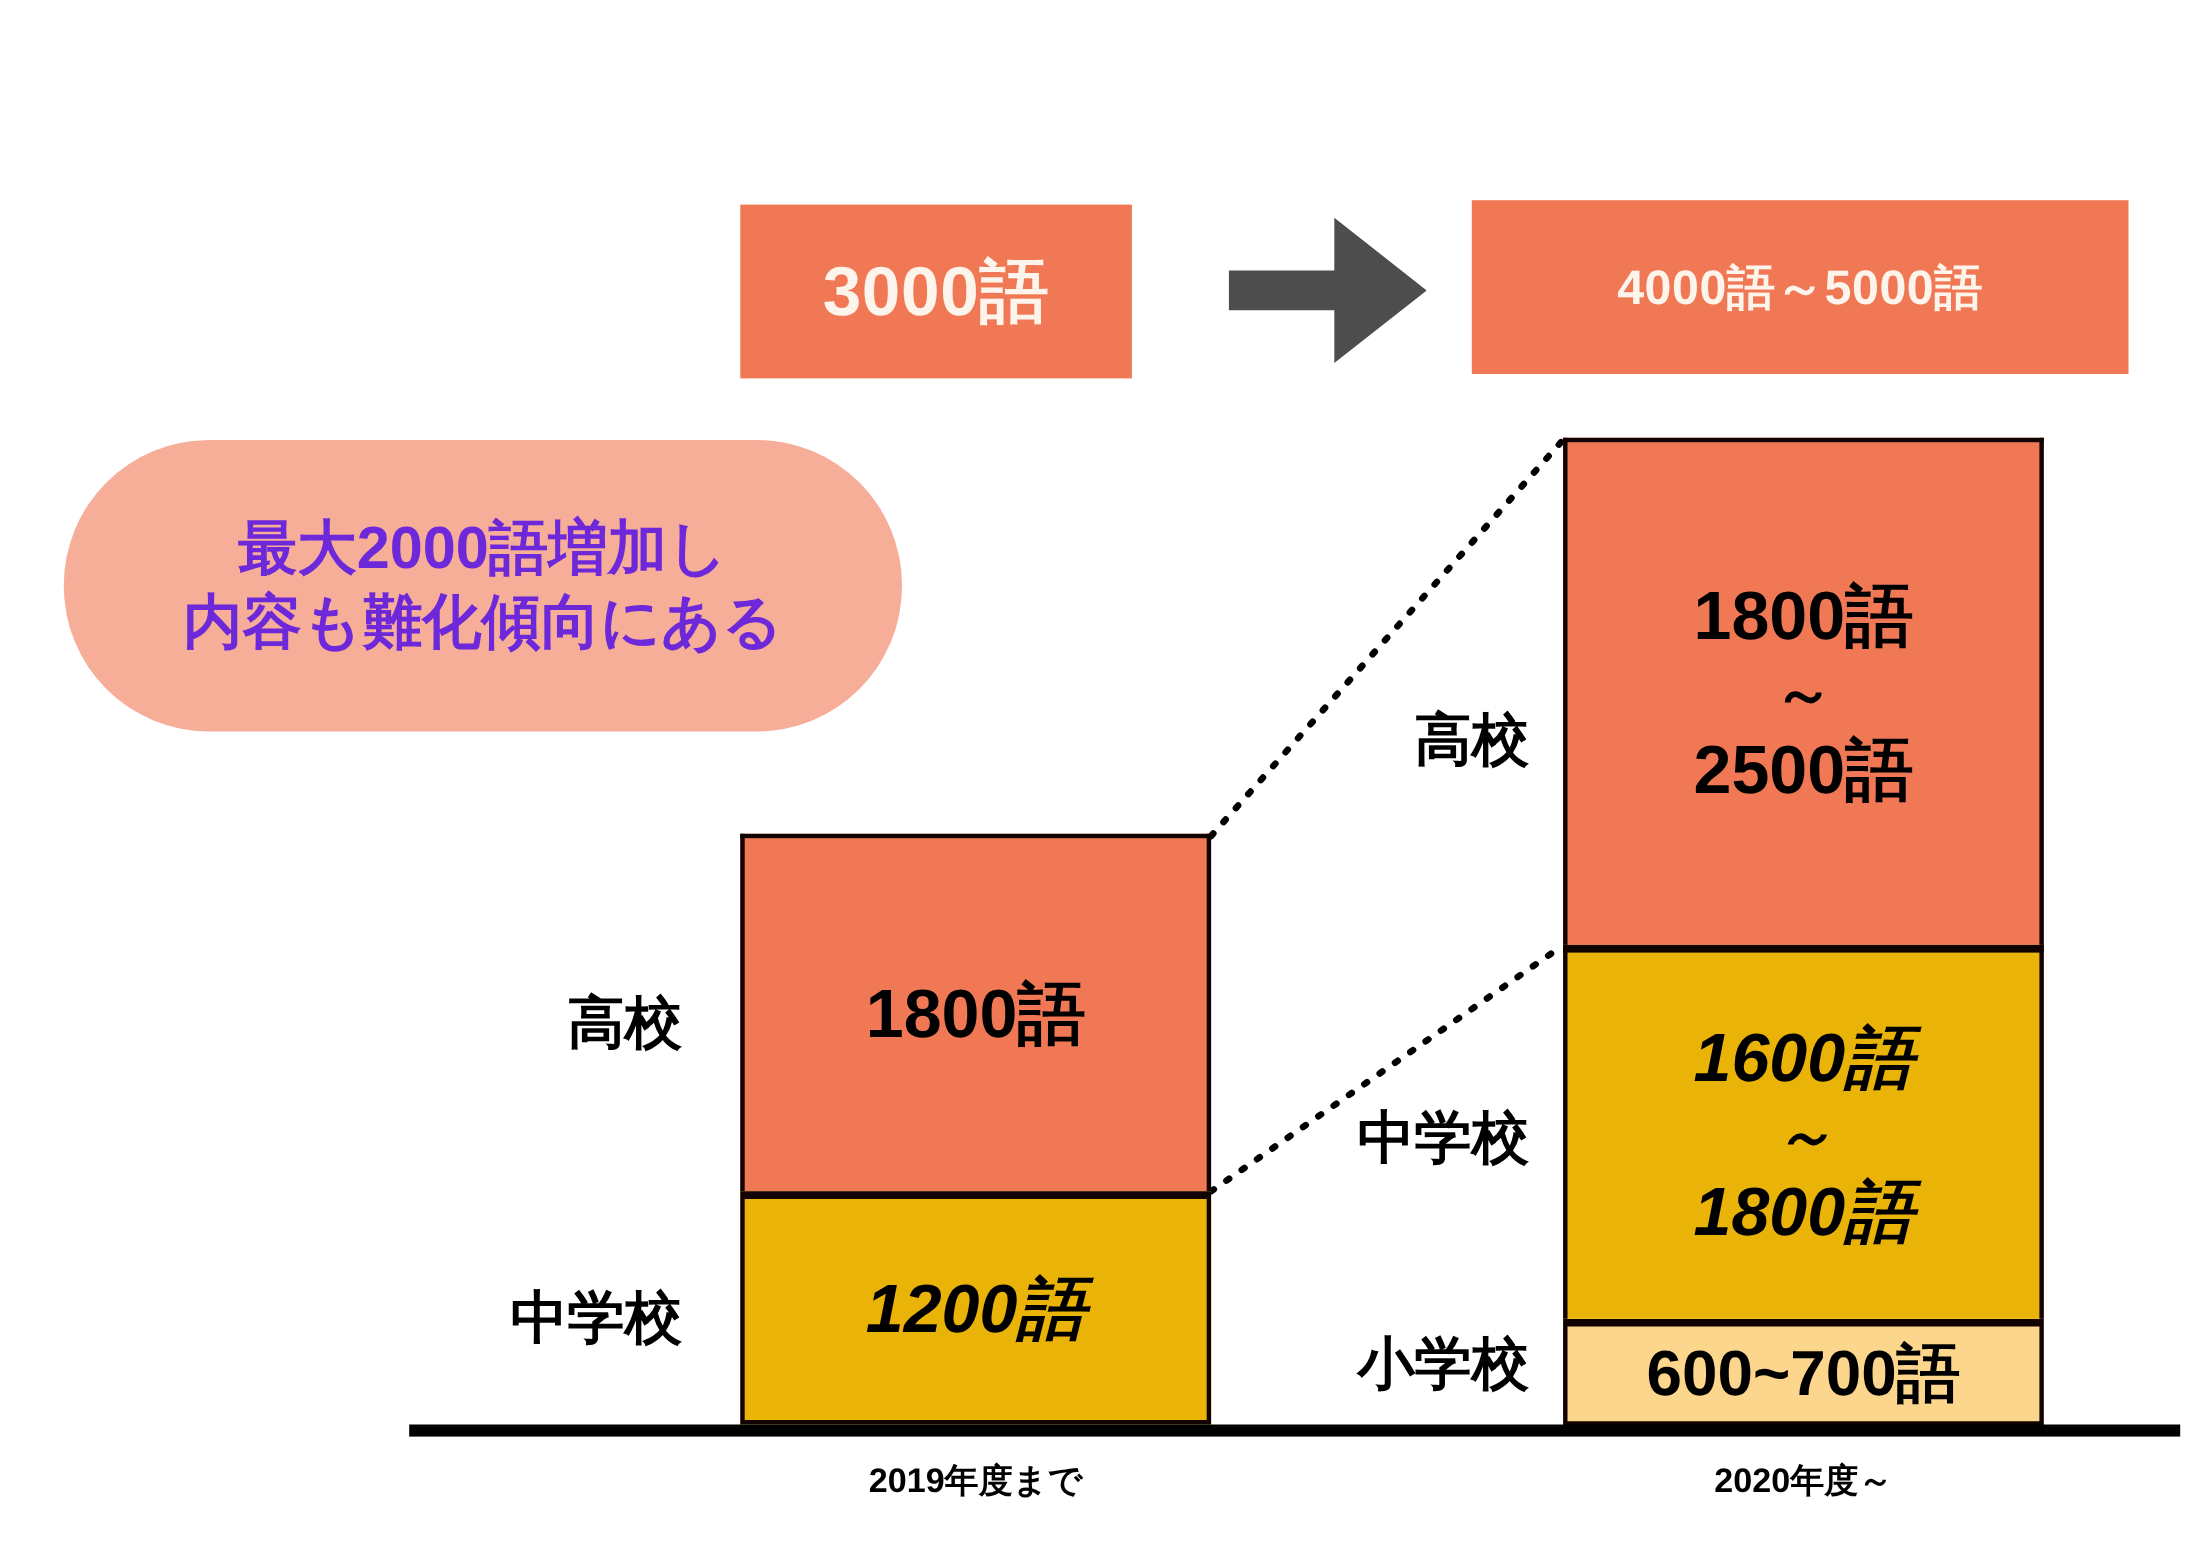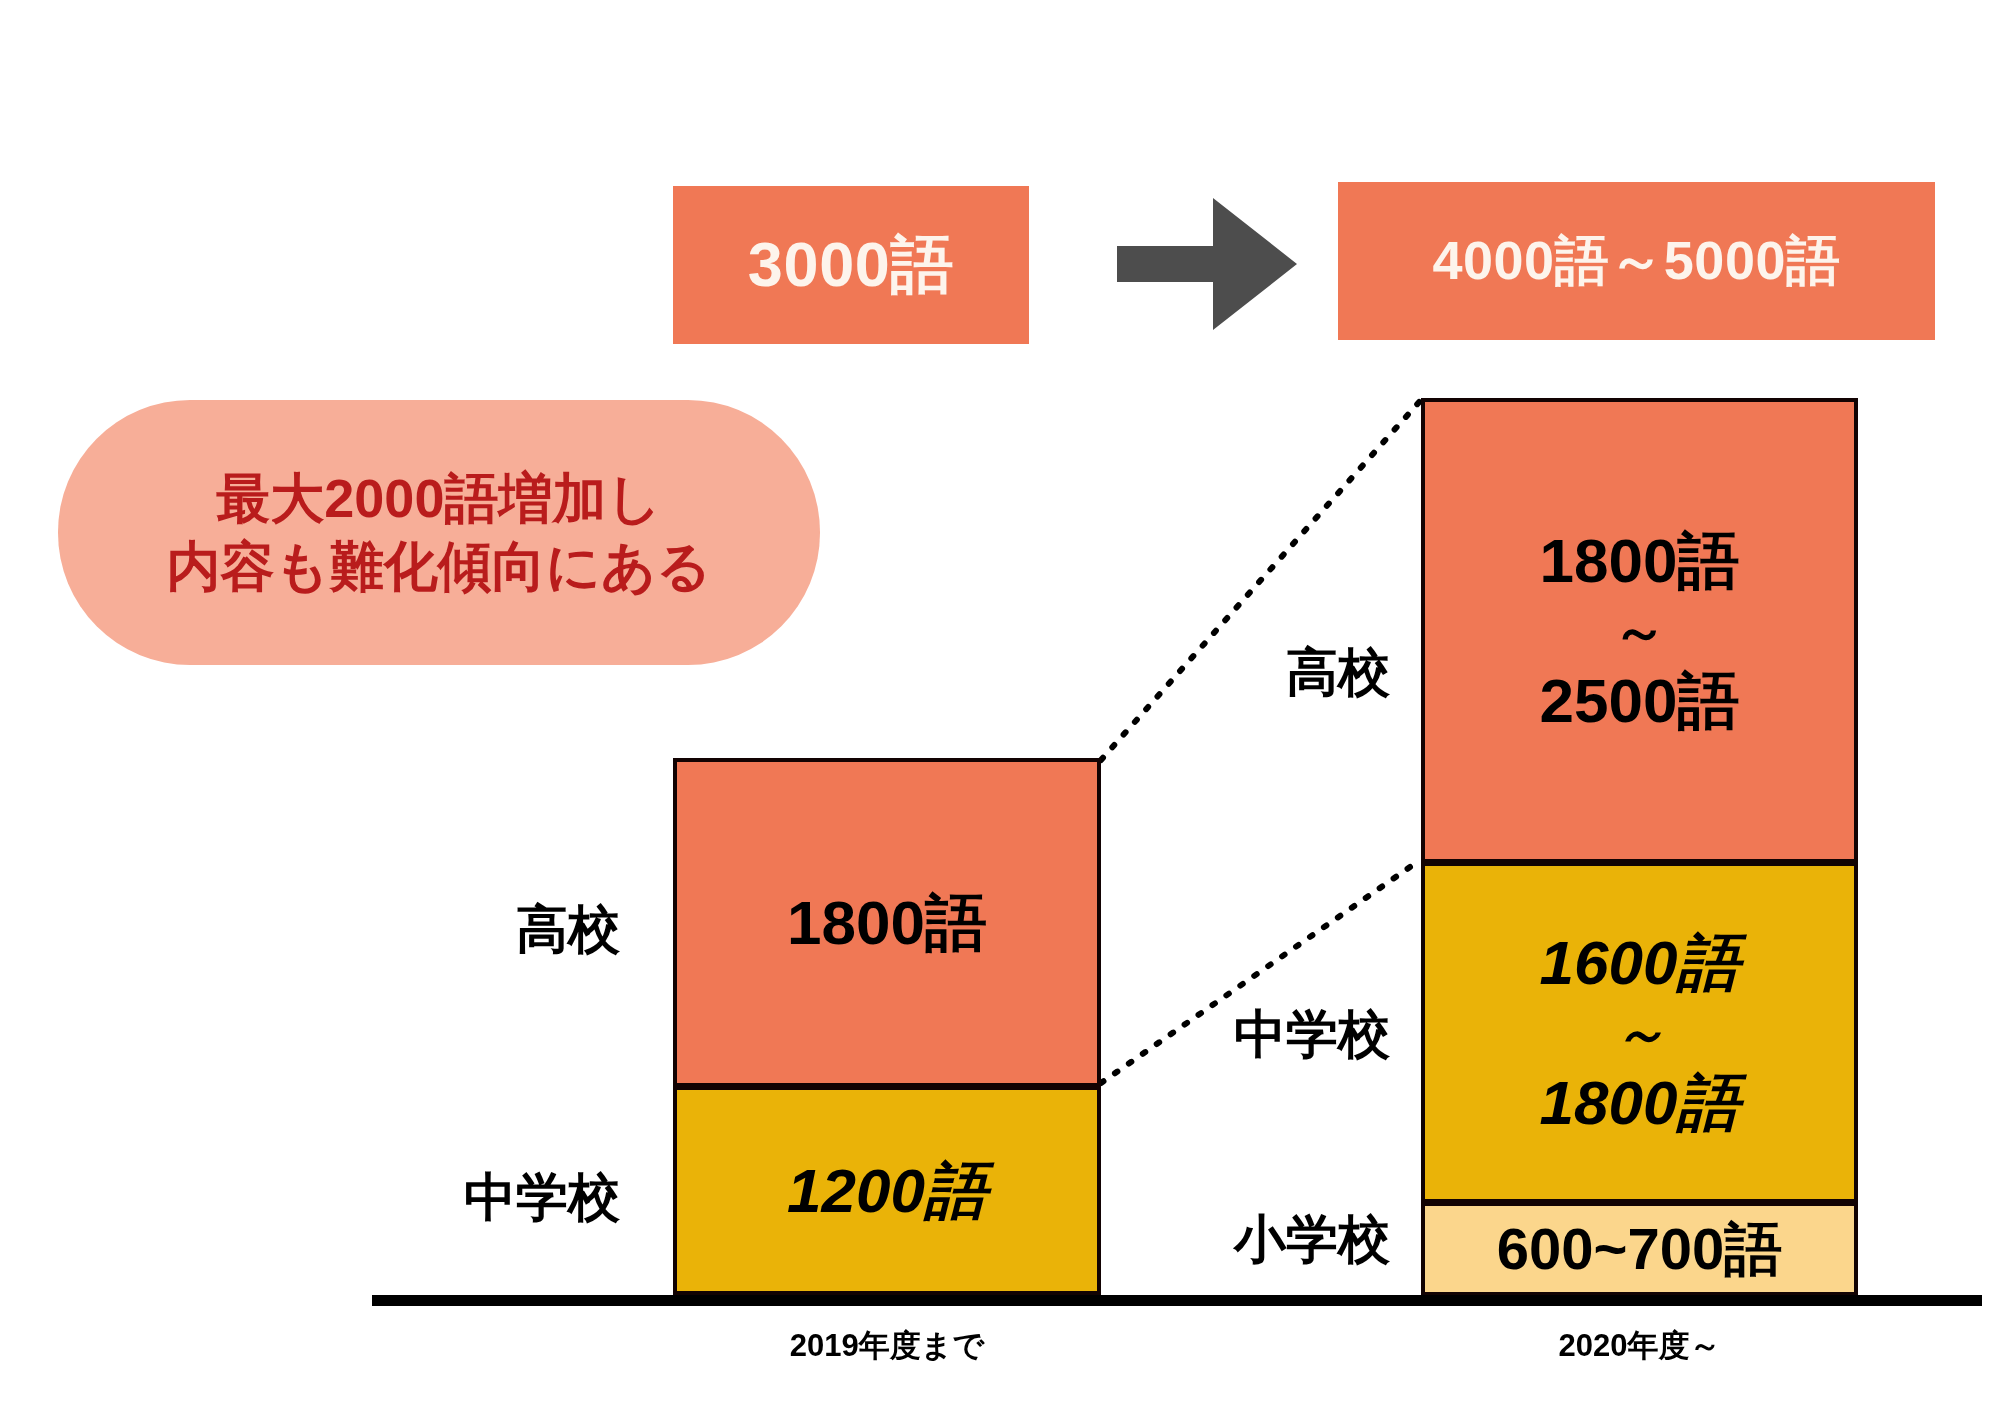--- a/index.html
+++ b/index.html
@@ -17,35 +17,35 @@
     background: #F07855;
     color: #FDF4EC;
     display: flex;
     align-items: center;
     justify-content: center;
     font-weight: 700;
     letter-spacing: 0.01em;
     white-space: nowrap;
   }
   #banner-before { left: 673px; top: 186px; width: 356px; height: 158px; font-size: 63px; }
-  #banner-after  { left: 1338px; top: 182px; width: 597px; height: 158px; font-size: 54px; }
+  #banner-after  { left: 1338px; top: 182px; width: 597px; height: 158px; font-size: 44px; }
 
   #arrow-icon { position: absolute; left: 1117px; top: 198px; width: 180px; height: 132px; }
 
   
   #callout {
     position: absolute;
     left: 58px; top: 400px;
     width: 762px; height: 265px;
     background: #F7AE98;
     border-radius: 132px;
     display: flex; flex-direction: column;
     align-items: center; justify-content: center;
     gap: 4px;
-    color: #b91c1c;
+    color: #6d28d9;
   }
   #callout .line { font-size: 54px; font-weight: 700; line-height: 1.18; white-space: nowrap; }
 
   
   #baseline {
     position: absolute;
     left: 372px; top: 1295px;
     width: 1610px; height: 11px;
     background: #000;
   }

